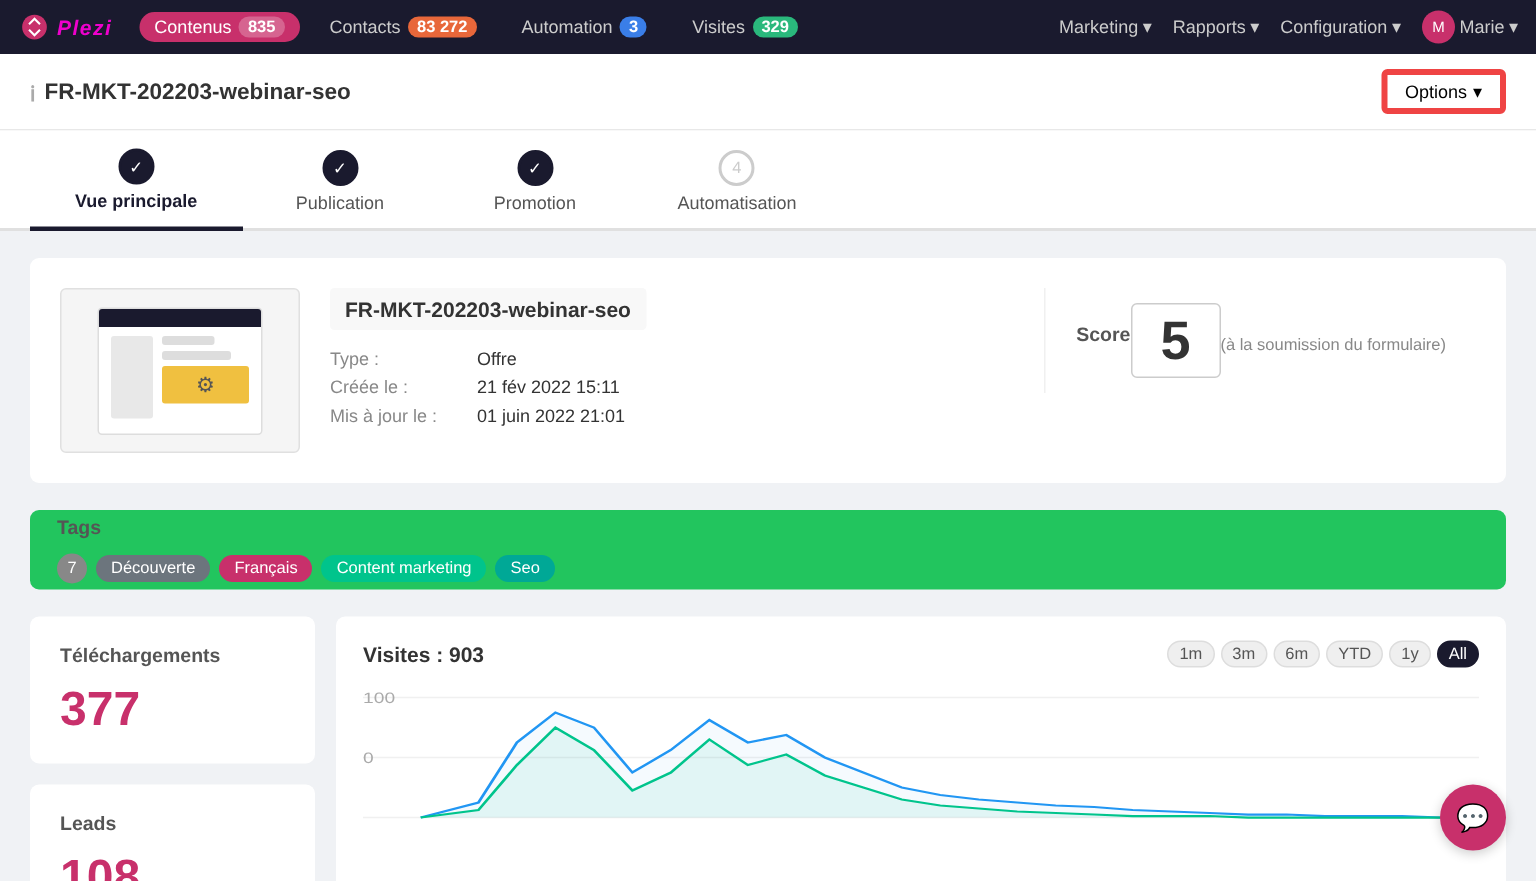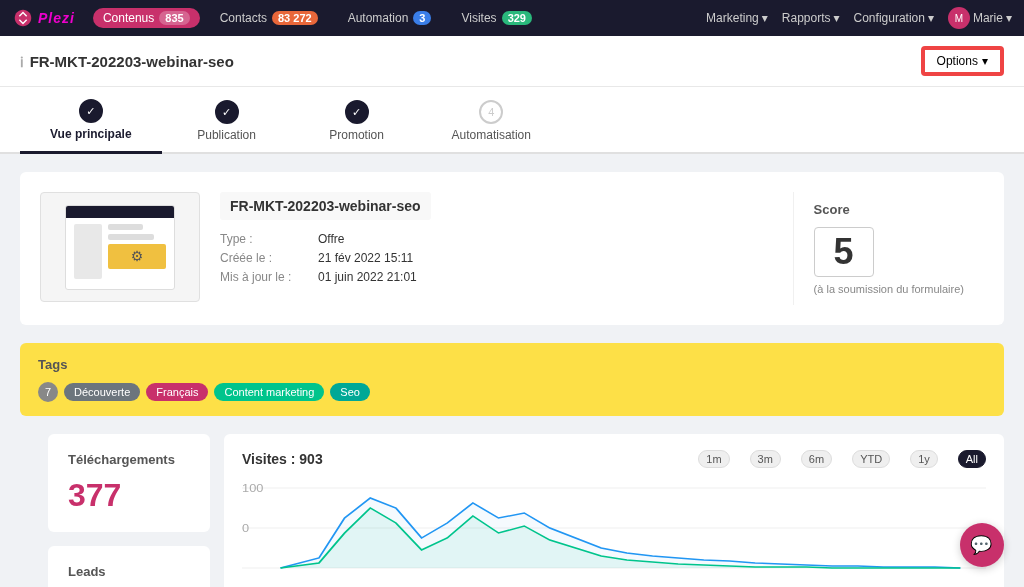--- a/index.html
+++ b/index.html
@@ -108,57 +108,57 @@
     .content-name { font-size: 14px; font-weight: 600; color: #333; margin-bottom: 12px; background: #f8f8f8; padding: 6px 10px; border-radius: 3px; display: inline-block; }
     .detail-row { display: flex; gap: 8px; margin-bottom: 5px; font-size: 12px; }
     .detail-label { color: #888; min-width: 90px; }
     .detail-value { color: #333; }
     .status-badge {
       background: #00c48c; color: #fff;
       border-radius: 10px; padding: 1px 8px; font-size: 11px; font-weight: 600;
     }
 
     .score-card {
-      min-width: 180px; display: flex; flex-direction: column; 
+      min-width: 180px; display: flex; flex-direction: row; align-items: center;
       padding: 10px 20px; border-left: 1px solid #f0f0f0;
     }
     .score-title { font-size: 13px; color: #555; margin-bottom: 10px; font-weight: 600; }
     .score-value { font-size: 36px; font-weight: 700; color: #333; border: 1px solid #ccc; border-radius: 4px; width: 60px; height: 50px; display: flex; align-items: center; justify-content: center; }
     .score-note { font-size: 11px; color: #888; margin-top: 6px; }
 
     
-    .tags-section { background: #fde047; border-radius: 6px; padding: 14px 18px; margin-bottom: 18px; }
+    .tags-section { background: #22c55e; border-radius: 6px; padding: 4px 18px; margin-bottom: 18px; }
     .tags-title { font-size: 13px; font-weight: 600; color: #555; margin-bottom: 10px; }
     .tags-row { display: flex; align-items: center; gap: 6px; flex-wrap: wrap; }
     .tag-count { background: #888; color: #fff; border-radius: 50%; width: 20px; height: 20px; display: flex; align-items: center; justify-content: center; font-size: 11px; }
     .tag { border-radius: 12px; padding: 3px 10px; font-size: 11px; color: #fff; font-weight: 500; }
     .tag.decouverte { background: #6c757d; }
     .tag.francais { background: #c8306b; }
     .tag.content-marketing { background: #00c48c; }
     .tag.seo { background: #00a896; }
 
     
     .stats-row { display: flex; gap: 14px; }
 
     .stat-card {
       background: #fff; border-radius: 6px; padding: 18px 20px;
       min-width: 160px; max-width: 200px;
-      display: flex; flex-direction: column; gap: 10px; margin-left: 28px;
+      display: flex; flex-direction: column; gap: 10px;
     }
     .stat-label { font-size: 13px; color: #555; font-weight: 600; }
     .stat-value { font-size: 32px; font-weight: 700; color: #c8306b; }
 
     
     .chart-card {
       background: #fff; border-radius: 6px; padding: 16px 18px;
       flex: 1;
     }
     .chart-header { display: flex; align-items: center; justify-content: space-between; margin-bottom: 10px; }
     .chart-title { font-size: 14px; font-weight: 600; color: #333; }
-    .chart-filters { display: flex; gap: 20px; }
+    .chart-filters { display: flex; gap: 4px; }
     .chart-filter {
       padding: 2px 7px; border-radius: 10px; font-size: 11px;
       border: 1px solid #ddd; cursor: pointer; color: #555;
     }
     .chart-filter.active { background: #1a1a2e; color: #fff; border-color: #1a1a2e; }
 
     .chart-area { position: relative; height: 120px; margin: 8px 0; }
     .chart-svg { width: 100%; height: 100%; }
 
     

